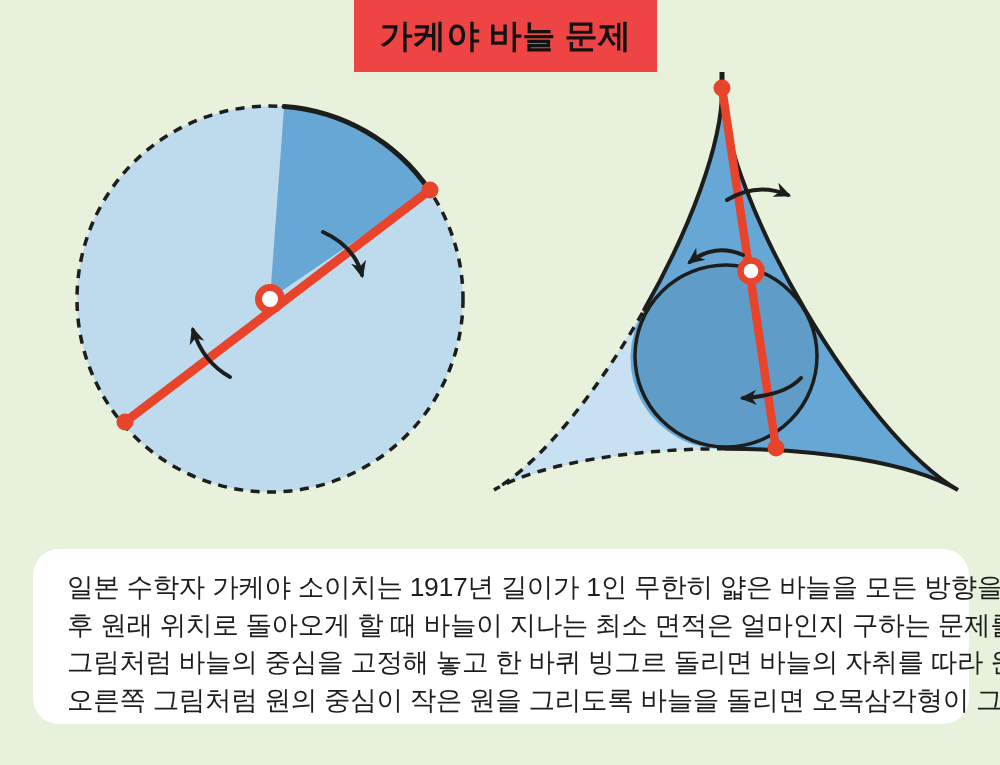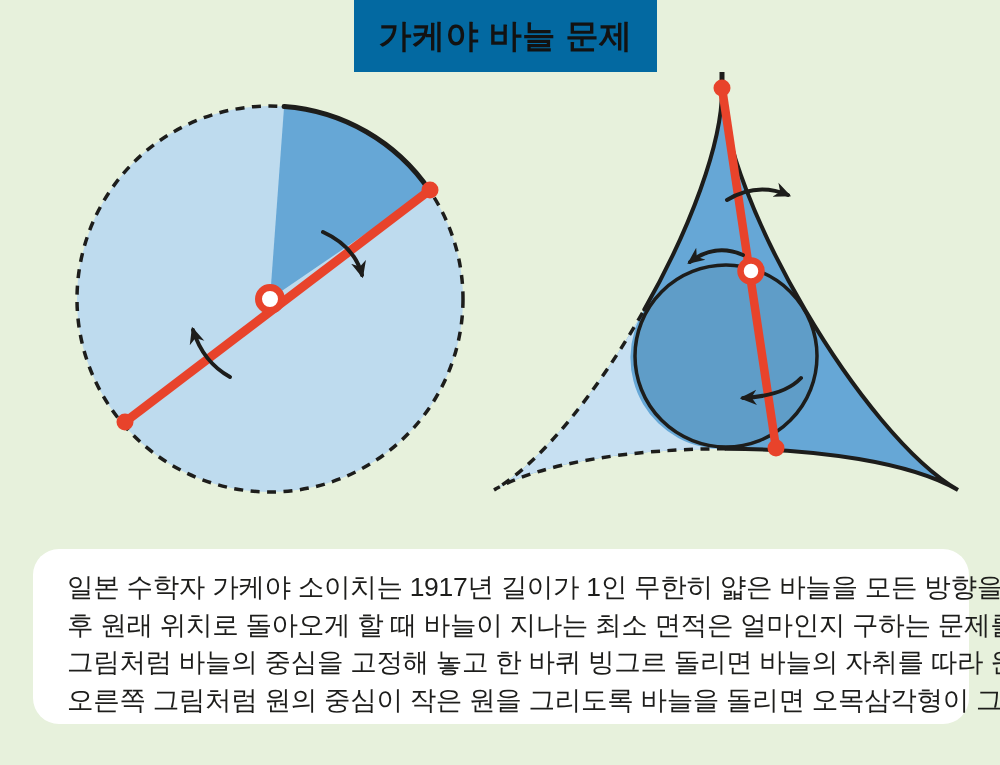--- a/index.html
+++ b/index.html
@@ -3,22 +3,22 @@
 <meta charset="utf-8">
 <style>
   html,body{margin:0;padding:0;}
   body{
     width:1000px;height:765px;position:relative;overflow:hidden;
     background:#e7f1dc;
     font-family:"Liberation Sans","DejaVu Sans",sans-serif;
   }
   .title-box{
     position:absolute;left:354px;top:0;width:303px;height:72px;
-    background:#0369a1;
-    display:flex;align-items:center;justify-content:center;
+    background:#ef4444;
+    display:flex;align-items:center;justify-content:center;font-family:Liberation Serif, serif;
   }
   .title-box h1{
     margin:0;font-size:33px;font-weight:bold;color:#121212;letter-spacing:0.5px;
     white-space:nowrap;
   }
   .fig{position:absolute;}
   .fig-left{left:40px;top:70px;}
   .fig-right{left:470px;top:60px;}
   .desc-box{
     position:absolute;left:33px;top:549px;width:936px;height:175px;

